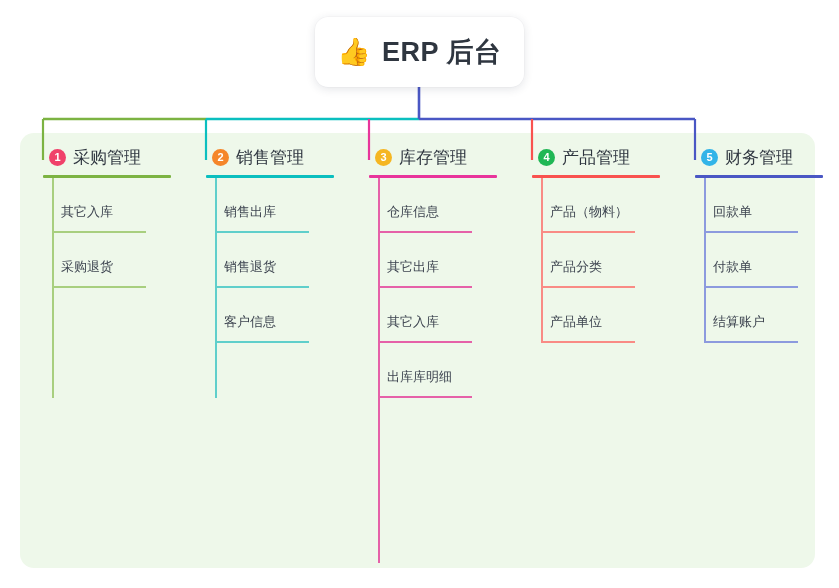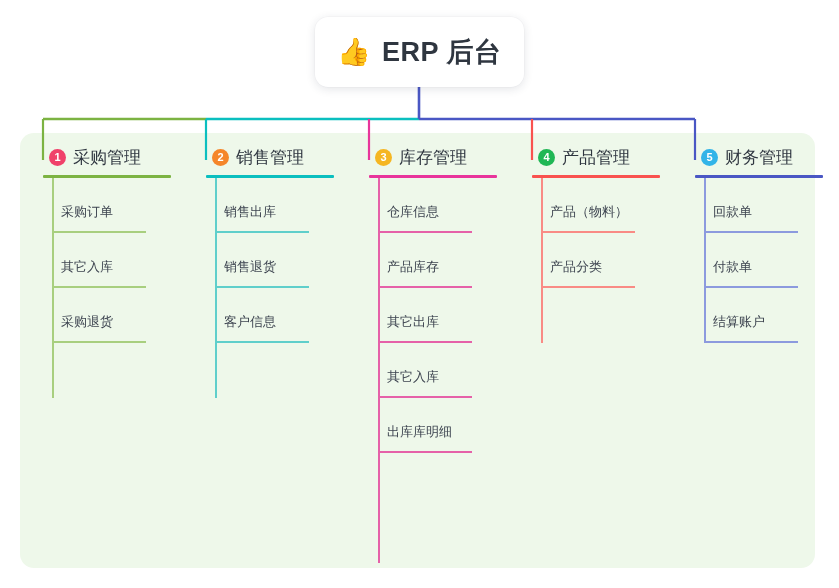--- a/index.html
+++ b/index.html
@@ -160,24 +160,20 @@
   <div id="columns-host">
       <div class="col" style="left: 26px;">
         <div class="col-head">
           <span class="badge" style="background: rgb(240, 65, 106);">1</span>
           <span class="col-title">采购管理</span>
         </div>
         <div class="head-rule" style="background: rgb(124, 179, 66);"></div>
         <div class="spine" style="background: rgb(168, 207, 127); height: 220px;"></div>
         <div class="items">
           <div class="item">
-            <span class="item-label">采购订单</span>
-            <div class="item-rule" style="background: rgb(168, 207, 127);"></div>
-          </div>
-          <div class="item">
             <span class="item-label">其它入库</span>
             <div class="item-rule" style="background: rgb(168, 207, 127);"></div>
           </div>
           <div class="item">
             <span class="item-label">采购退货</span>
             <div class="item-rule" style="background: rgb(168, 207, 127);"></div>
           </div>
         </div>
       </div>
       <div class="col" style="left: 189px;">
@@ -208,24 +204,20 @@
           <span class="col-title">库存管理</span>
         </div>
         <div class="head-rule" style="background: rgb(232, 53, 155);"></div>
         <div class="spine" style="background: rgb(229, 97, 168); height: 385px;"></div>
         <div class="items">
           <div class="item">
             <span class="item-label">仓库信息</span>
             <div class="item-rule" style="background: rgb(229, 97, 168);"></div>
           </div>
           <div class="item">
-            <span class="item-label">产品库存</span>
-            <div class="item-rule" style="background: rgb(229, 97, 168);"></div>
-          </div>
-          <div class="item">
             <span class="item-label">其它出库</span>
             <div class="item-rule" style="background: rgb(229, 97, 168);"></div>
           </div>
           <div class="item">
             <span class="item-label">其它入库</span>
             <div class="item-rule" style="background: rgb(229, 97, 168);"></div>
           </div>
           <div class="item">
             <span class="item-label">出库库明细</span>
             <div class="item-rule" style="background: rgb(229, 97, 168);"></div>
@@ -241,20 +233,24 @@
         <div class="spine" style="background: rgb(249, 139, 133); height: 165px;"></div>
         <div class="items">
           <div class="item">
             <span class="item-label">产品（物料）</span>
             <div class="item-rule" style="background: rgb(249, 139, 133);"></div>
           </div>
           <div class="item">
             <span class="item-label">产品分类</span>
             <div class="item-rule" style="background: rgb(249, 139, 133);"></div>
           </div>
+          <div class="item">
+            <span class="item-label">产品单位</span>
+            <div class="item-rule" style="background: rgb(249, 139, 133);"></div>
+          </div>
         </div>
       </div>
       <div class="col" style="left: 678px;">
         <div class="col-head">
           <span class="badge" style="background: rgb(50, 180, 232);">5</span>
           <span class="col-title">财务管理</span>
         </div>
         <div class="head-rule" style="background: rgb(74, 87, 196);"></div>
         <div class="spine" style="background: rgb(140, 154, 222); height: 165px;"></div>
         <div class="items">

